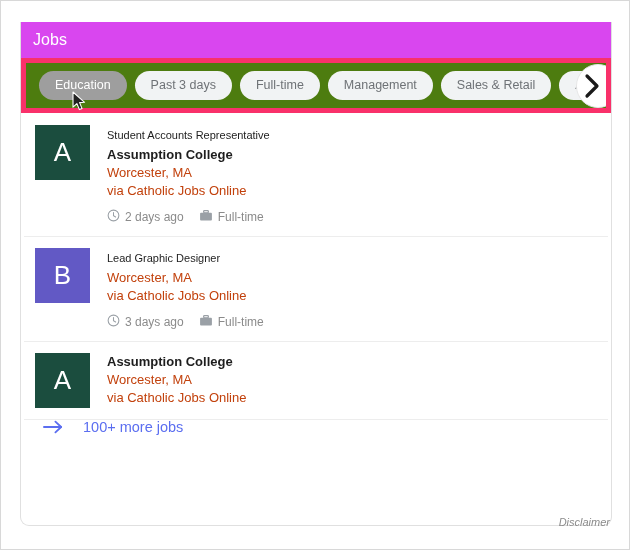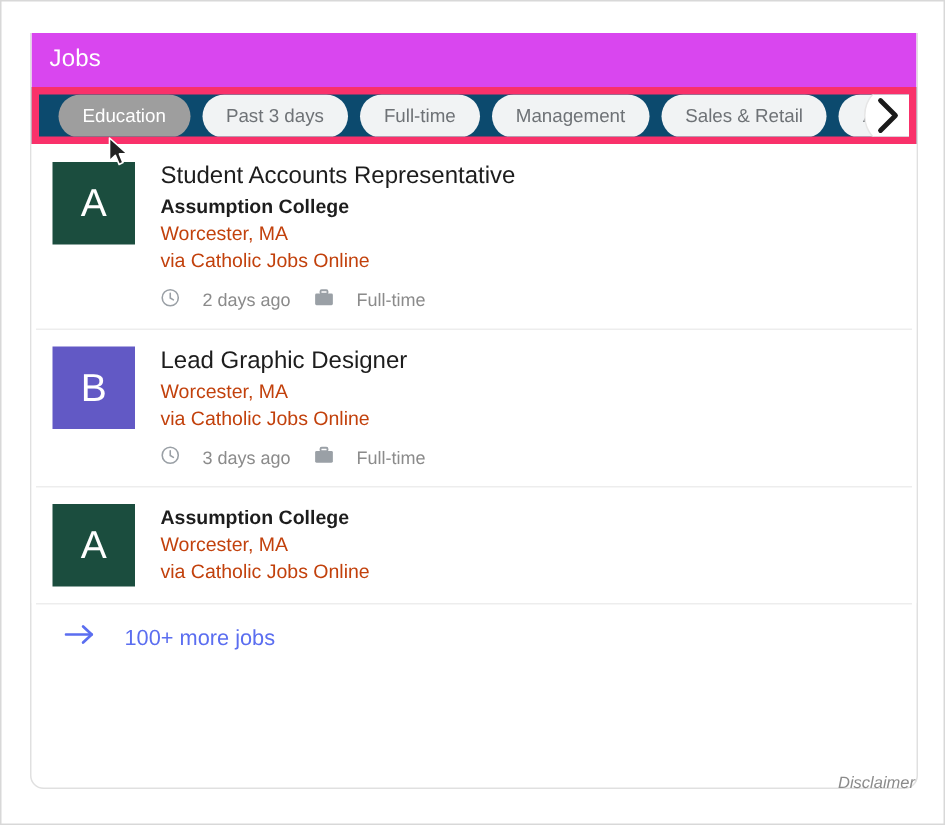--- a/index.html
+++ b/index.html
@@ -54,24 +54,24 @@
   }
   #jobs-header .title {
     color: #ffffff;
     font-size: 16px;
     letter-spacing: 0.1px;
   }
 
   
   #chips-outer {
     position: relative;
-    height: 38px;
+    height: 55px;
     box-sizing: border-box;
     border: 5px solid #f9316a;
-    background: #0c4a6e;
+    background: #4d7c0f;
     overflow: hidden;
   }
   #chips-scroller {
     position: absolute;
     left: 0; top: 0; right: 0; bottom: 0;
     display: flex;
     align-items: center;
     padding-left: 13px;
     gap: 8px;
     overflow: hidden;
@@ -153,21 +153,21 @@
     justify-content: center;
     color: #ffffff;
     font-size: 26px;
     font-weight: 400;
   }
   .job-body {
     margin-left: 17px;
     min-width: 0;
   }
   .job-title {
-    font-size: 16px;
+    font-size: 11px;
     color: #1d1d1d;
     line-height: 20px;
     margin-bottom: 1px;
   }
   .job-company {
     font-size: 13px;
     color: #1d1d1d;
     font-weight: bold;
     line-height: 18px;
   }
@@ -180,30 +180,29 @@
     display: flex;
     align-items: center;
     margin-top: 9px;
     gap: 6px;
     font-size: 12px;
     color: #8b8b8b;
   }
   .job-meta .meta-item {
     display: flex;
     align-items: center;
-    gap: 15px;
+    gap: 5px;
   }
   .job-meta .meta-item + .meta-item { margin-left: 9px; }
   .meta-icon { display: block; flex: 0 0 auto; }
 
   
   #more-jobs-row {
     position: relative;
     display: flex;
-    align-items: center;
     height: 47px;
     padding-left: 22px;
     gap: 19px;
     cursor: pointer;
   }
   #more-jobs-row::before {
     content: "";
     position: absolute;
     left: 3px; right: 3px; top: 0;
     height: 1px;

